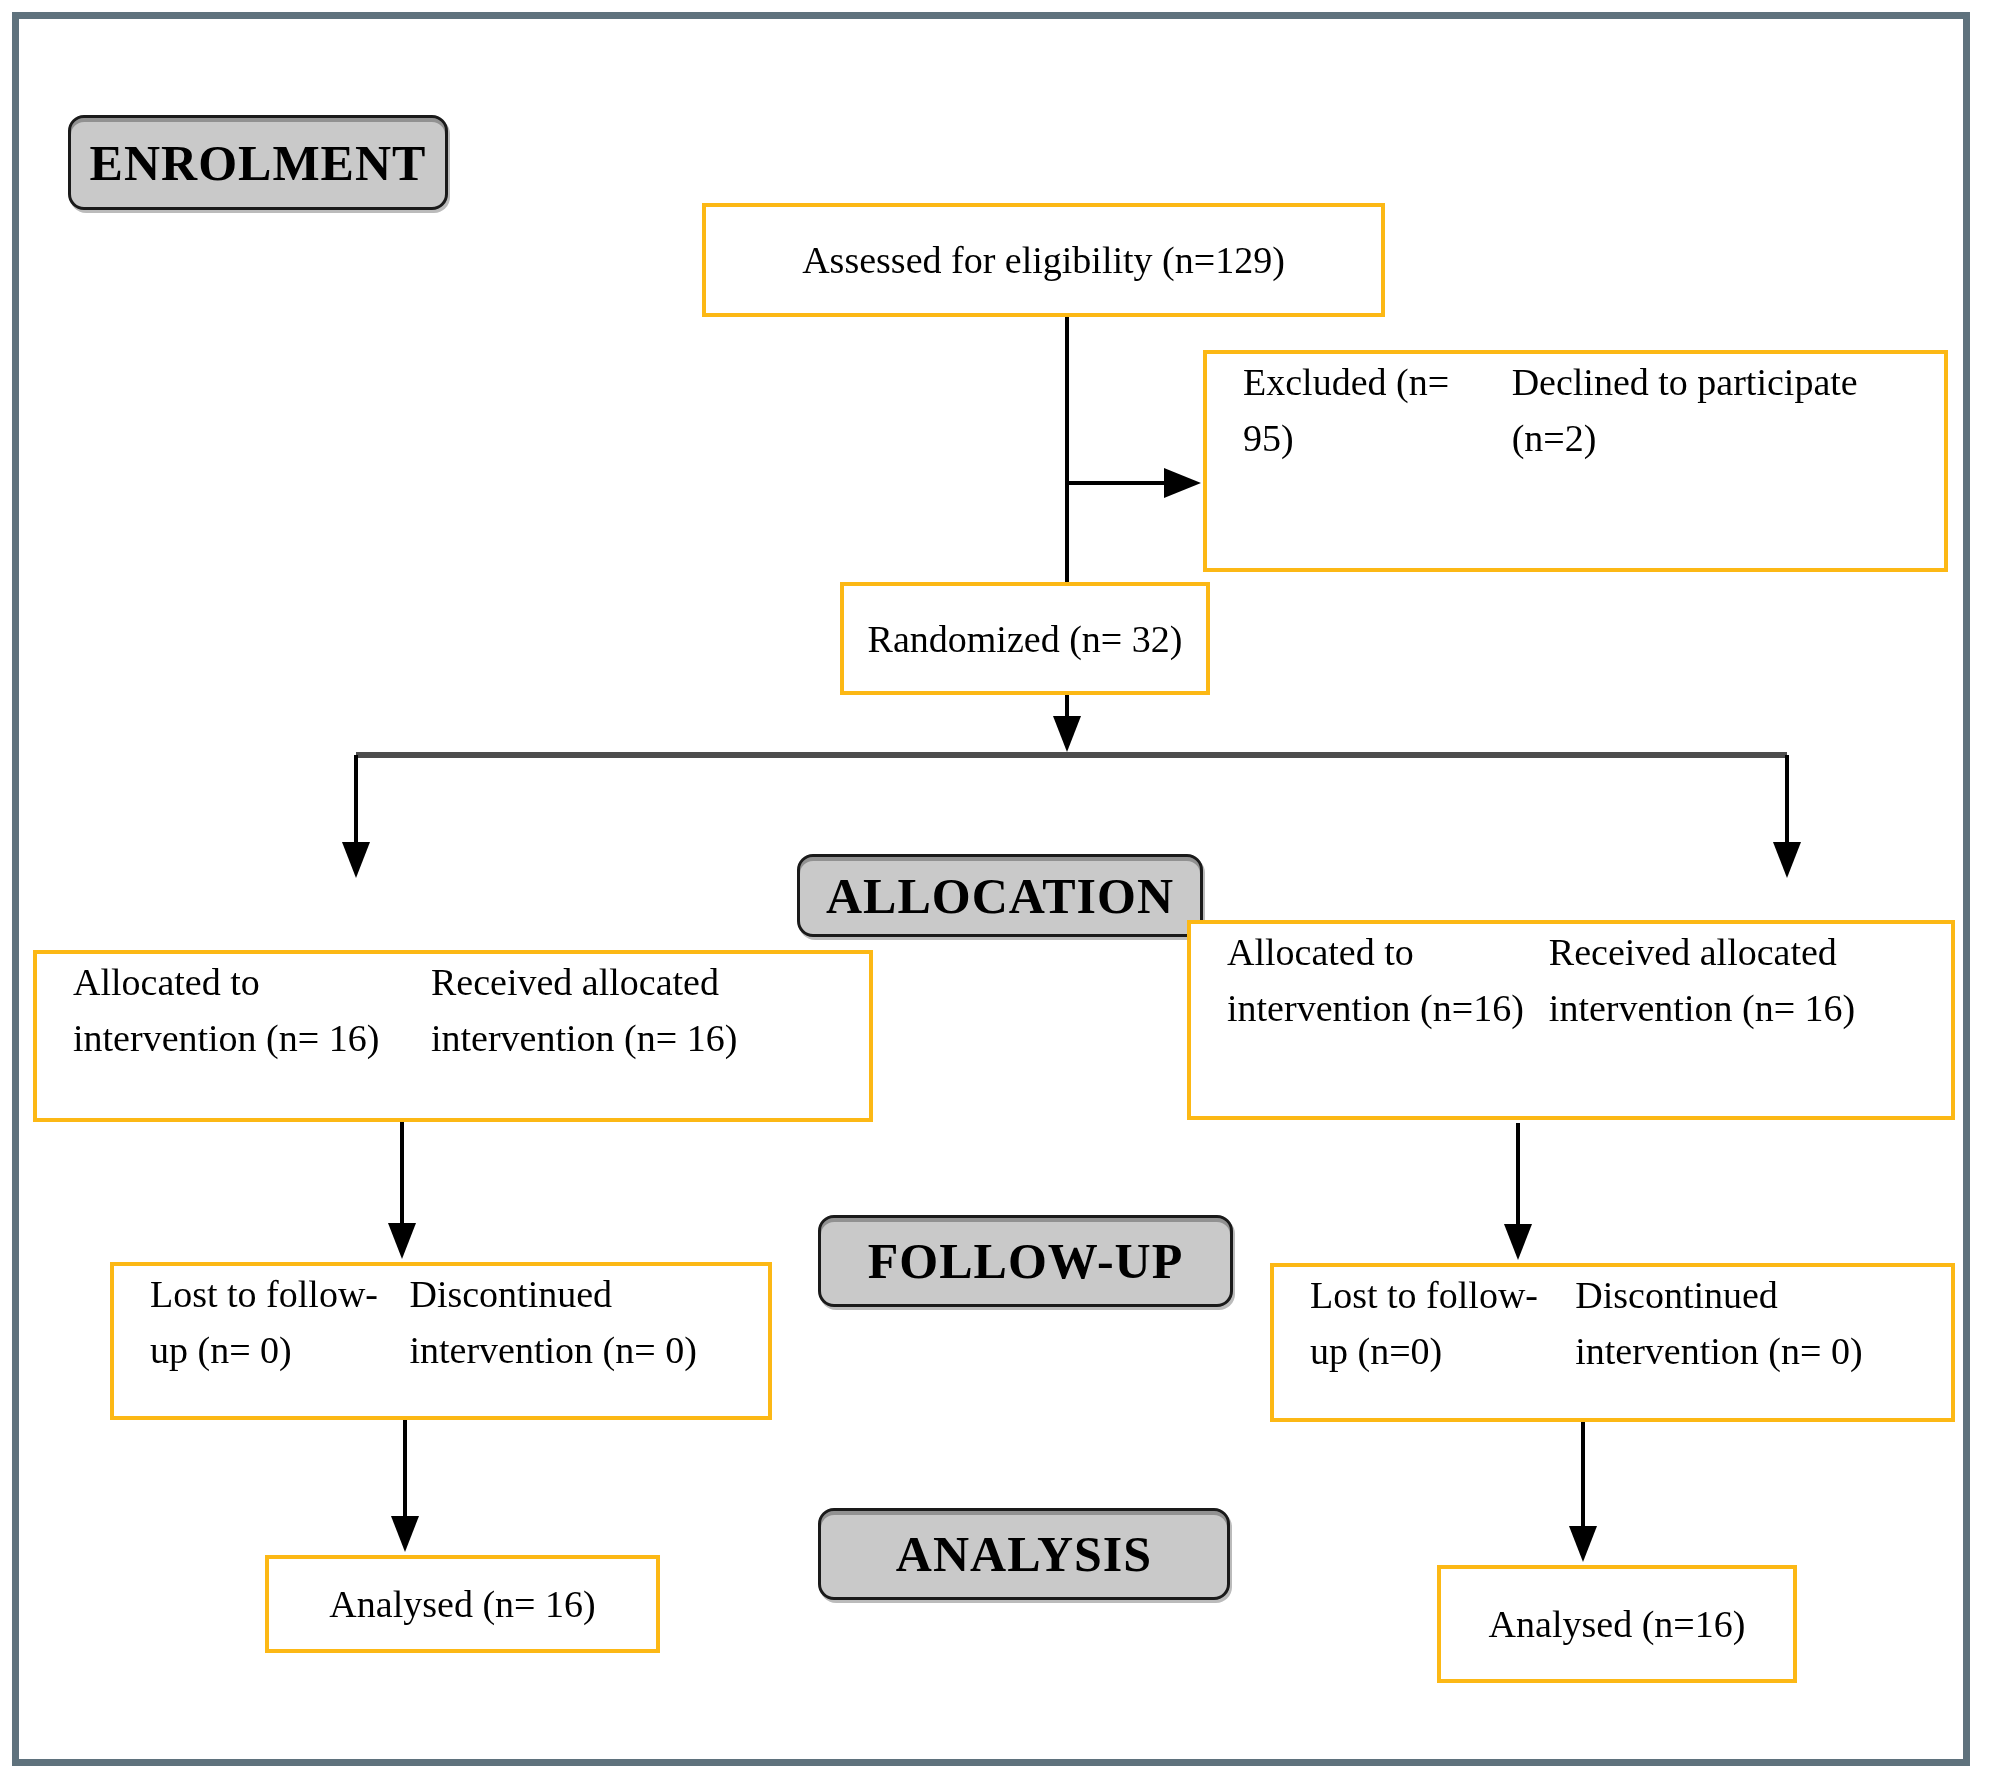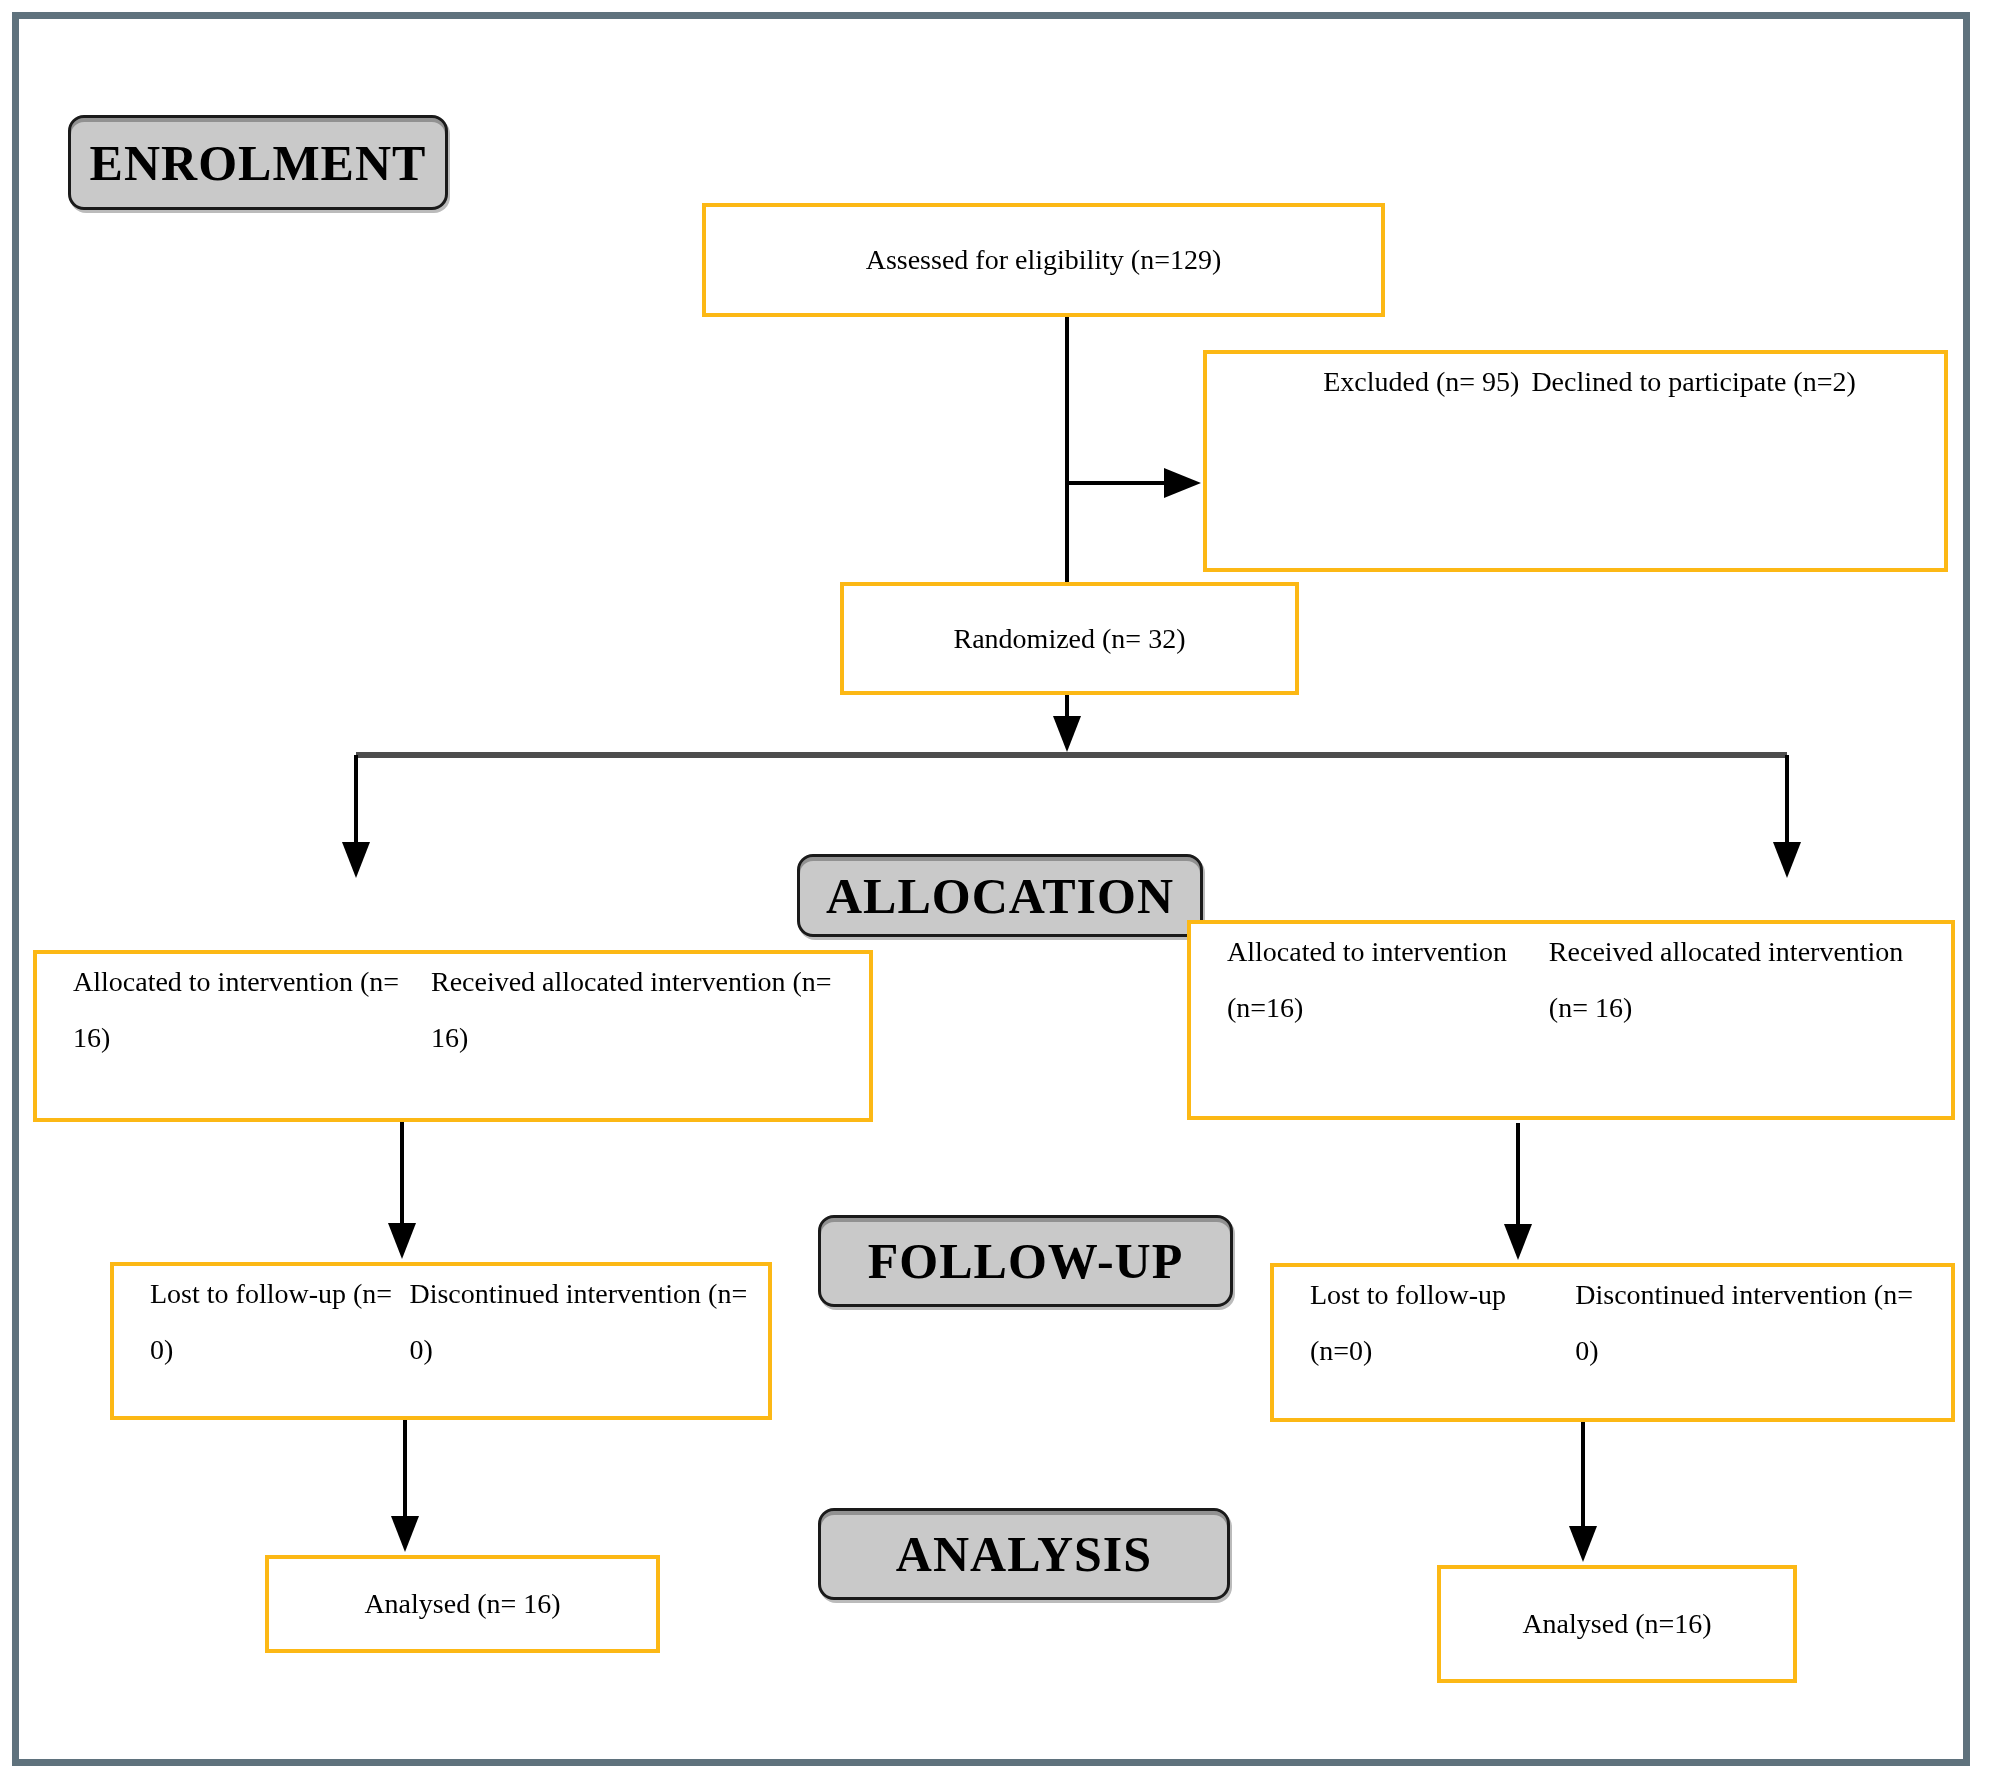--- a/index.html
+++ b/index.html
@@ -8,21 +8,21 @@
     font-family:"Liberation Serif","DejaVu Serif",serif;color:#000;
   }
   .frame{
     position:absolute;left:12px;top:12px;width:1958px;height:1754px;
     box-sizing:border-box;border:7px solid var(--frame-border,#5F727D);
     background:transparent;
   }
   .box{
     position:absolute;box-sizing:border-box;background:#fff;
     border:4px solid var(--box-border,#FCB815);
-    font-size:28px;line-height:56px;
+    font-size:38px;line-height:56px;
   }
   .box.center{display:flex;align-items:center;justify-content:center;text-align:center;}
   .box.lines{display:flex;flex-direction:row;justify-content:center;padding-left:36px;padding-right:8px;}
   .indent{padding-left:12px;}
   .stage{
     position:absolute;box-sizing:border-box;
     background:var(--stage-fill,#C9C9C9);
     border:3px solid var(--stage-border,#1A1A1A);
     border-radius:16px;
     display:flex;align-items:center;justify-content:center;
@@ -64,21 +64,21 @@
 
 <div class="box center" style="left:702px;top:203px;width:683px;height:114px">
   <span>Assessed for eligibility (n=129)</span>
 </div>
 
 <div class="box lines" style="left:1203px;top:350px;width:745px;height:222px">
   <div>Excluded (n= 95)</div>
   <div class="indent">Declined to participate (n=2)</div>
 </div>
 
-<div class="box center" style="left:840px;top:582px;width:459px;height:113px">
+<div class="box center" style="left:840px;top:582px;width:370px;height:113px">
   <span>Randomized (n= 32)</span>
 </div>
 
 <div class="stage" style="left:797px;top:854px;width:406px;height:83px">ALLOCATION</div>
 
 <div class="box lines" style="left:33px;top:950px;width:840px;height:172px">
   <div>Allocated to intervention (n= 16)</div>
   <div>Received allocated intervention (n= 16)</div>
 </div>
 

